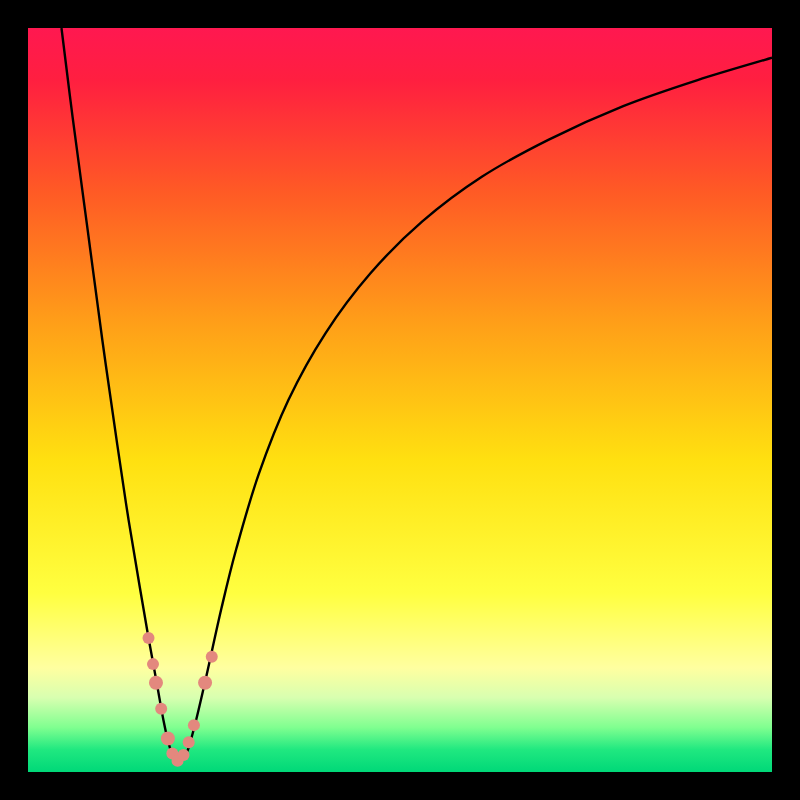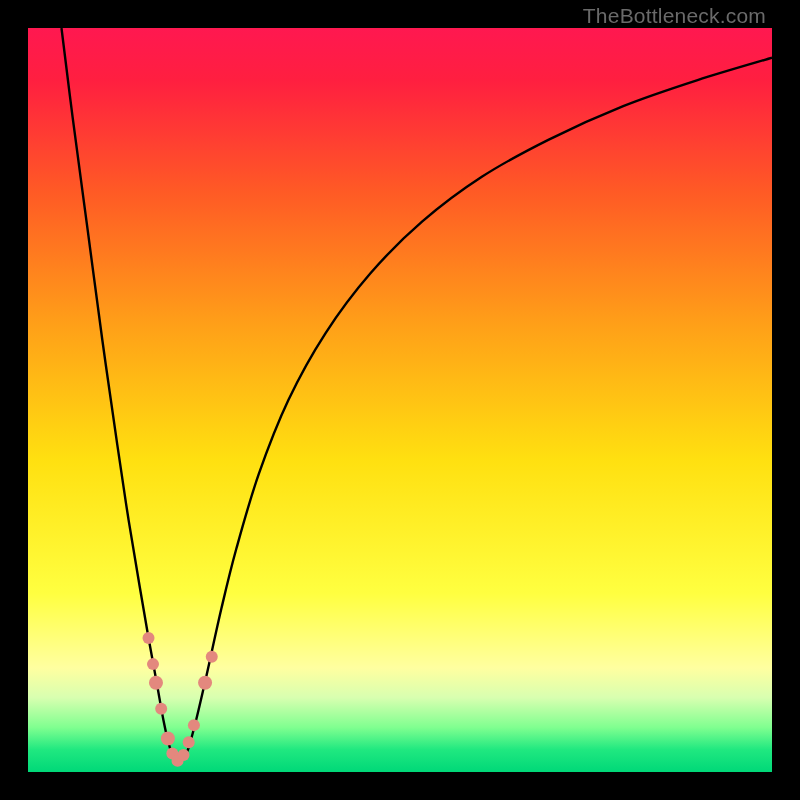--- a/index.html
+++ b/index.html
@@ -64,14 +64,13 @@
         <circle cx="139.872" cy="710.52" r="7" fill="#e3887e"></circle>
         <circle cx="144.33599999999998" cy="725.4" r="6" fill="#e3887e"></circle>
         <circle cx="149.544" cy="732.84" r="6" fill="#e3887e"></circle>
         <circle cx="155.49599999999998" cy="726.888" r="6" fill="#e3887e"></circle>
         <circle cx="160.704" cy="714.24" r="6" fill="#e3887e"></circle>
         <circle cx="165.912" cy="697.128" r="6" fill="#e3887e"></circle>
         <circle cx="177.072" cy="654.72" r="7" fill="#e3887e"></circle>
         <circle cx="183.768" cy="628.6800000000001" r="6" fill="#e3887e"></circle>
       </g>
   </svg>
-  <div class="watermark">TheBottleneck.com</div>
 </div>
 
 </body></html>

